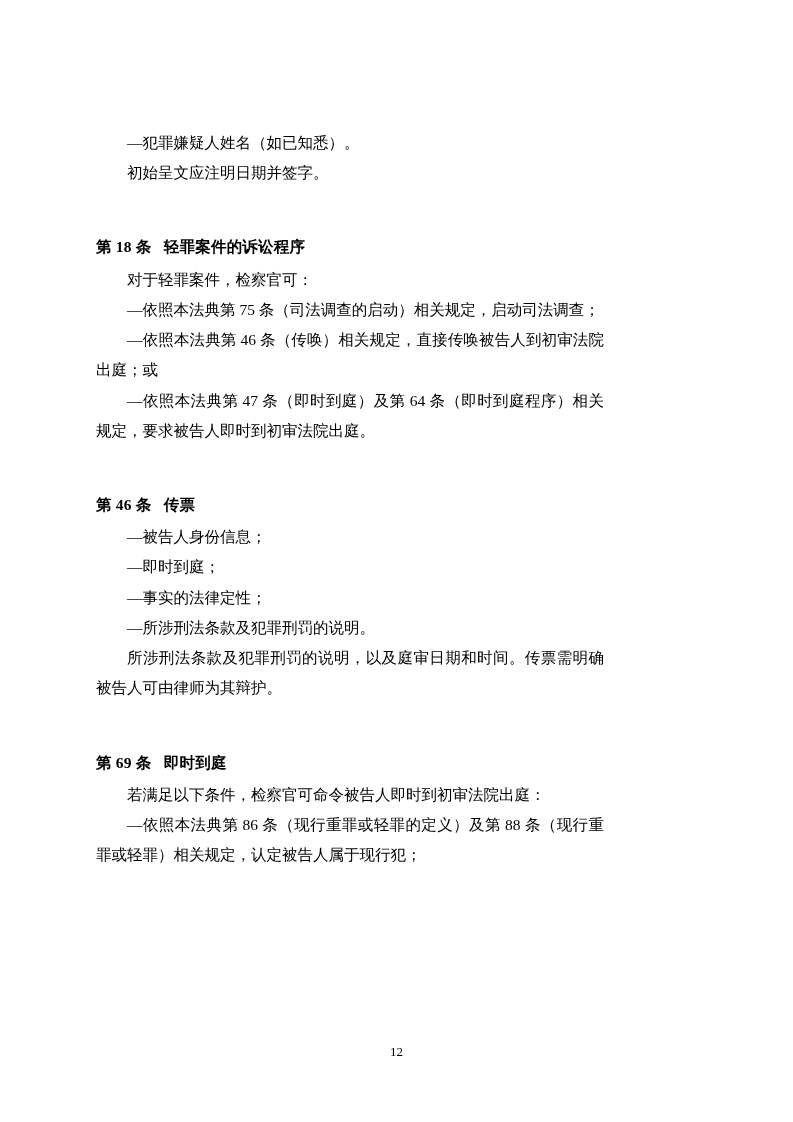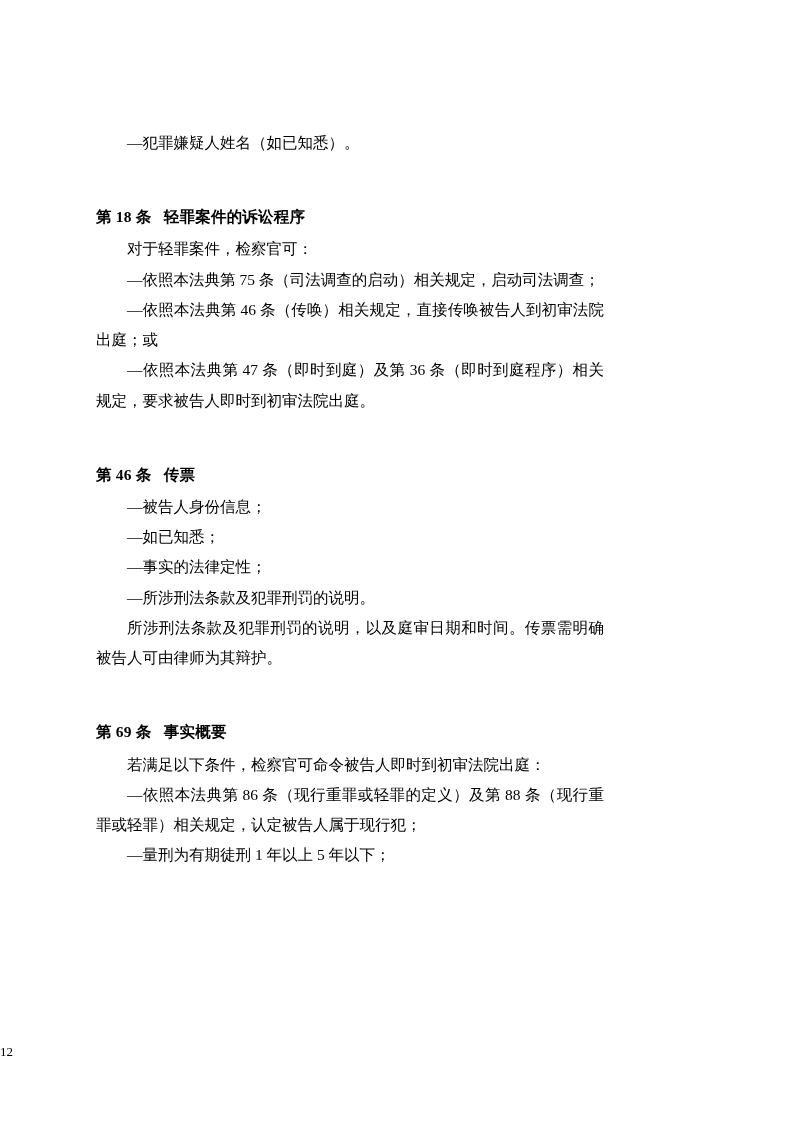--- a/index.html
+++ b/index.html
@@ -51,43 +51,44 @@
   }
   .block {
     margin-bottom: 0;
   }
   .gap-section { height: 18px; }
   .page-number {
     position: absolute;
     bottom: 62px;
     left: 0;
     width: 793px;
+    text-align: center;
     font-size: 13px;
     font-family: "Liberation Serif", "DejaVu Serif", serif;
   }
 </style>
 </head>
 <body>
 
 <div class="page">
   <div class="doc-body" id="doc-body">
       <p class="dash block">—犯罪嫌疑人姓名（如已知悉）。</p>
+      <p class="indent block">初始呈文应注明日期并签字。</p>
       <div class="gap-section"></div>
       <p class="heading"><span>第 18 条</span><span class="hspace"></span><span>轻罪案件的诉讼程序</span></p>
       <p class="indent block">对于轻罪案件，检察官可：</p>
       <p class="dash block">—依照本法典第 75 条（司法调查的启动）相关规定，启动司法调查；</p>
       <p class="dash block">—依照本法典第 46 条（传唤）相关规定，直接传唤被告人到初审法院出庭；或</p>
-      <p class="dash block">—依照本法典第 47 条（即时到庭）及第 36 条（即时到庭程序）相关规定，要求被告人即时到初审法院出庭。</p>
+      <p class="dash block">—依照本法典第 47 条（即时到庭）及第 64 条（即时到庭程序）相关规定，要求被告人即时到初审法院出庭。</p>
       <div class="gap-section"></div>
       <p class="heading"><span>第 46 条</span><span class="hspace"></span><span>传票</span></p>
       <p class="dash block">—被告人身份信息；</p>
-      <p class="dash block">—如已知悉；</p>
+      <p class="dash block">—即时到庭；</p>
       <p class="dash block">—事实的法律定性；</p>
       <p class="dash block">—所涉刑法条款及犯罪刑罚的说明。</p>
       <p class="indent block">所涉刑法条款及犯罪刑罚的说明，以及庭审日期和时间。传票需明确被告人可由律师为其辩护。</p>
       <div class="gap-section"></div>
-      <p class="heading"><span>第 69 条</span><span class="hspace"></span><span>事实概要</span></p>
+      <p class="heading"><span>第 69 条</span><span class="hspace"></span><span>即时到庭</span></p>
       <p class="indent block">若满足以下条件，检察官可命令被告人即时到初审法院出庭：</p>
       <p class="dash block">—依照本法典第 86 条（现行重罪或轻罪的定义）及第 88 条（现行重罪或轻罪）相关规定，认定被告人属于现行犯；</p>
-      <p class="dash block">—量刑为有期徒刑 1 年以上 5 年以下；</p>
     </div>
   <div class="page-number">12</div>
 </div>
 
 </body></html>

